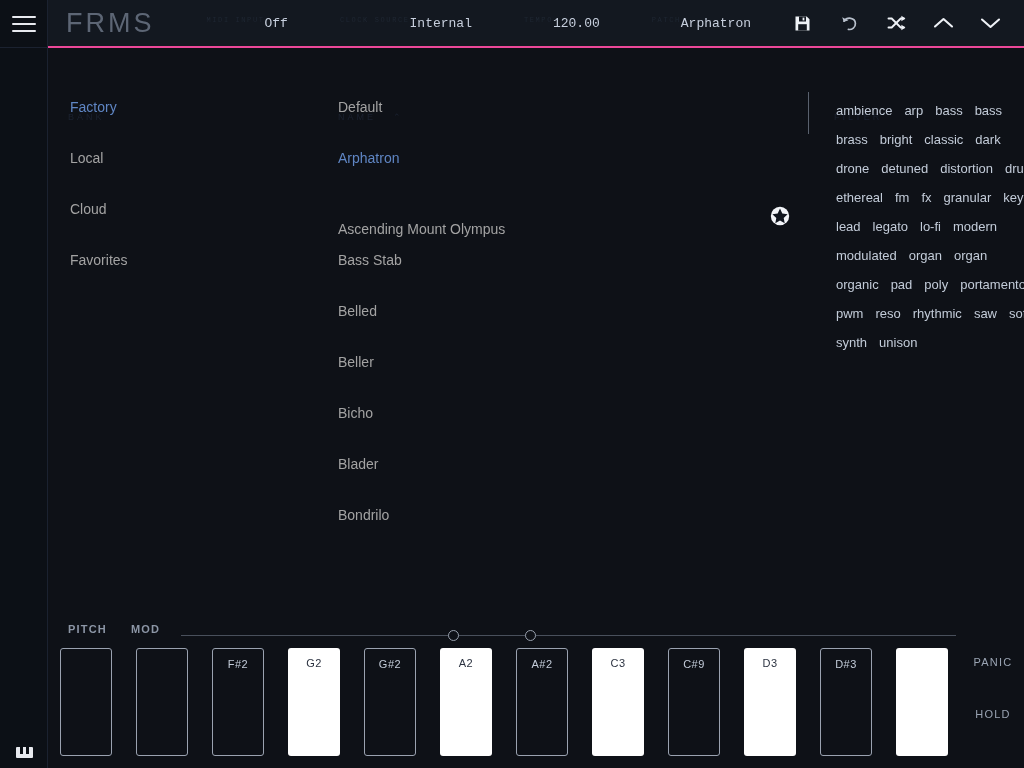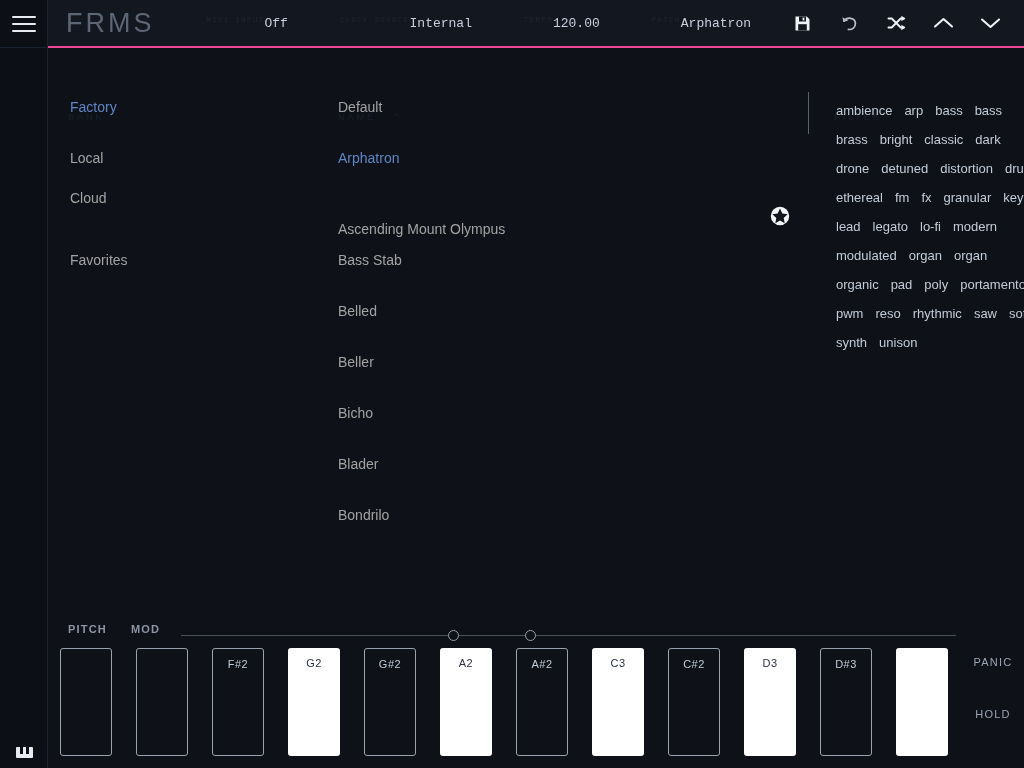--- a/index.html
+++ b/index.html
@@ -228,21 +228,21 @@
   <div id="browser">
 
     <div class="col-head" id="head-bank">BANK</div>
     <div class="col-head" id="head-name">NAME</div>
     <div class="col-head" id="head-filter">FILTER</div>
     <div id="sort-arrow">⌃</div>
 
     <div id="bank-col">
         <div class="list-item sel" style="top: 51px;">Factory</div>
         <div class="list-item" style="top: 102px;">Local</div>
-        <div class="list-item" style="top: 142px; text-align: right;">Cloud</div>
+        <div class="list-item" style="top: 153px; text-align: right;">Cloud</div>
         <div class="list-item" style="top: 204px;">Favorites</div>
       </div>
     <div id="name-col">
         <div class="list-item" style="top: 51px;">Default</div>
         <div class="list-item sel" style="top: 102px;">Arphatron</div>
         <div class="list-item" style="top: 153px; margin-top: 20px;">Ascending Mount Olympus</div>
         <div class="list-item" style="top: 204px;">Bass Stab</div>
         <div class="list-item" style="top: 255px;">Belled</div>
         <div class="list-item" style="top: 306px;">Beller</div>
         <div class="list-item" style="top: 357px;">Bicho</div>
@@ -325,21 +325,21 @@
         <div class="key white">
           <div class="key-label">A2</div>
         </div>
         <div class="key dark">
           <div class="key-label">A#2</div>
         </div>
         <div class="key white">
           <div class="key-label">C3</div>
         </div>
         <div class="key dark">
-          <div class="key-label">C#2</div>
+          <div class="key-label">C#9</div>
         </div>
         <div class="key white">
           <div class="key-label">D3</div>
         </div>
         <div class="key dark">
           <div class="key-label">D#3</div>
         </div>
         <div class="key white">
           <div class="key-label"></div>
         </div>

